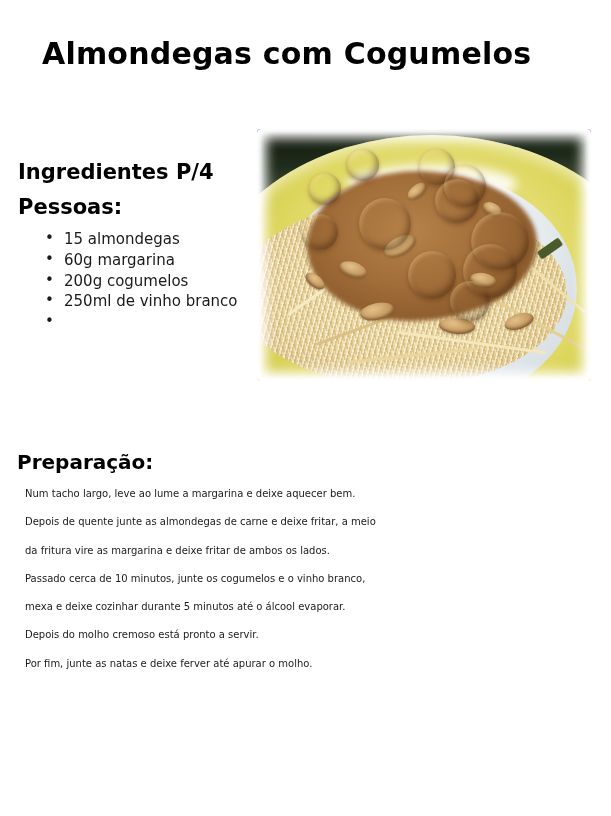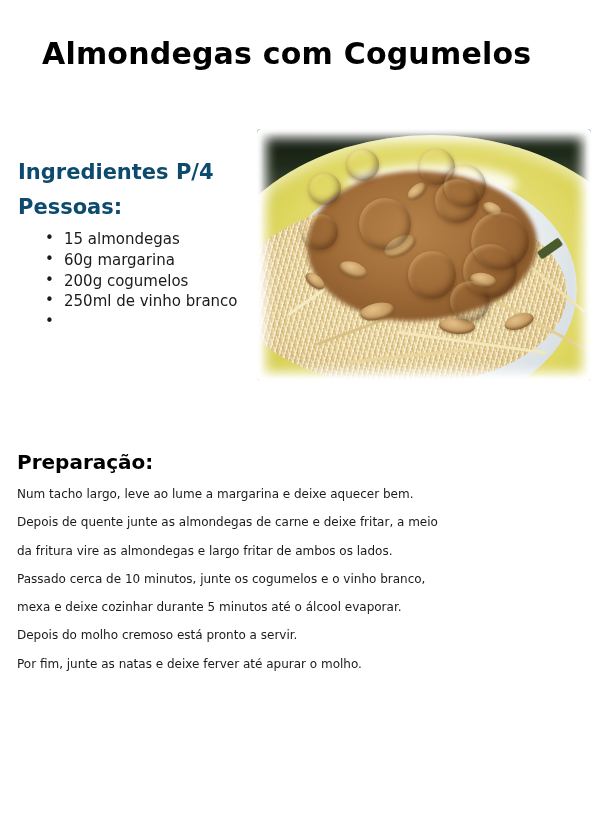--- a/index.html
+++ b/index.html
@@ -69,36 +69,36 @@
   }
   .herb { background:#4a5a2a; border-radius:2px; filter:blur(.5px); }
   .ph-fade {
     inset:0; border-radius:4px; pointer-events:none;
     box-shadow:inset 0 0 12px 9px #ffffff, inset 0 0 4px 3px rgba(255,255,255,.85);
   }
 
   
   .ing-heading {
     position:absolute; left:18px; top:155px;
-    font-size:21px; font-weight:bold; line-height:35px; color:#0c4a6e;
+    font-size:21px; font-weight:bold; line-height:35px; color:#000000;
     white-space:nowrap;
   }
   .ing-list {
     position:absolute; left:45px; top:229px; margin:0; padding:0; list-style:none;
     font-size:15px; line-height:20.8px; color:#1a1a1a;
   }
   .ing-list li { position:relative; padding-left:19px; white-space:nowrap; }
   .ing-list li .bullet { position:absolute; left:0; top:-1px; }
   .prep-heading {
     position:absolute; left:17px; top:449px;
     font-size:20px; font-weight:bold; line-height:26px; color:#000; white-space:nowrap;
   }
   .prep-lines {
-    position:absolute; left:17px; top:480px;
-    font-size:12px; line-height:28.3px; color:#1a1a1a;
+    position:absolute; left:25px; top:480px;
+    font-size:10px; line-height:28.3px; color:#1a1a1a;
   }
   .prep-lines div { white-space:nowrap; }
 </style>
 </head>
 <body>
 
 <div class="page">
 
   <div class="title">Almondegas com Cogumelos</div>
 
@@ -157,20 +157,20 @@
     <li><span class="bullet">•</span><span>200g cogumelos</span></li>
     <li><span class="bullet">•</span><span>250ml de vinho branco</span></li>
     <li><span class="bullet">•</span></li>
   </ul>
 
   <div class="prep-heading">Preparação:</div>
 
   <div class="prep-lines">
     <div>Num tacho largo, leve ao lume a margarina e deixe aquecer bem.</div>
     <div>Depois de quente junte as almondegas de carne e deixe fritar, a meio</div>
-    <div>da fritura vire as almondegas e largo fritar de ambos os lados.</div>
+    <div>da fritura vire as margarina e deixe fritar de ambos os lados.</div>
     <div>Passado cerca de 10 minutos, junte os cogumelos e o vinho branco,</div>
     <div>mexa e deixe cozinhar durante 5 minutos até o álcool evaporar.</div>
     <div>Depois do molho cremoso está pronto a servir.</div>
     <div>Por fim, junte as natas e deixe ferver até apurar o molho.</div>
   </div>
 
 </div>
 
 </body></html>

